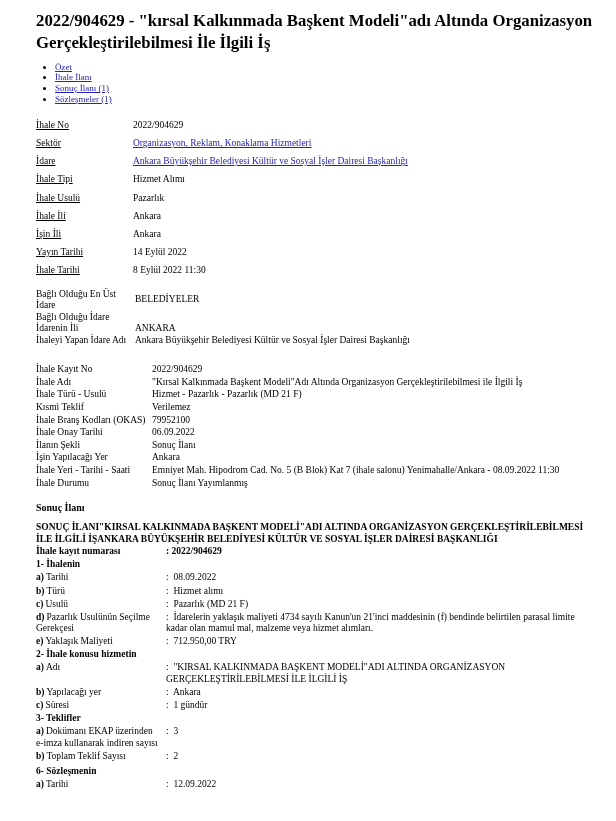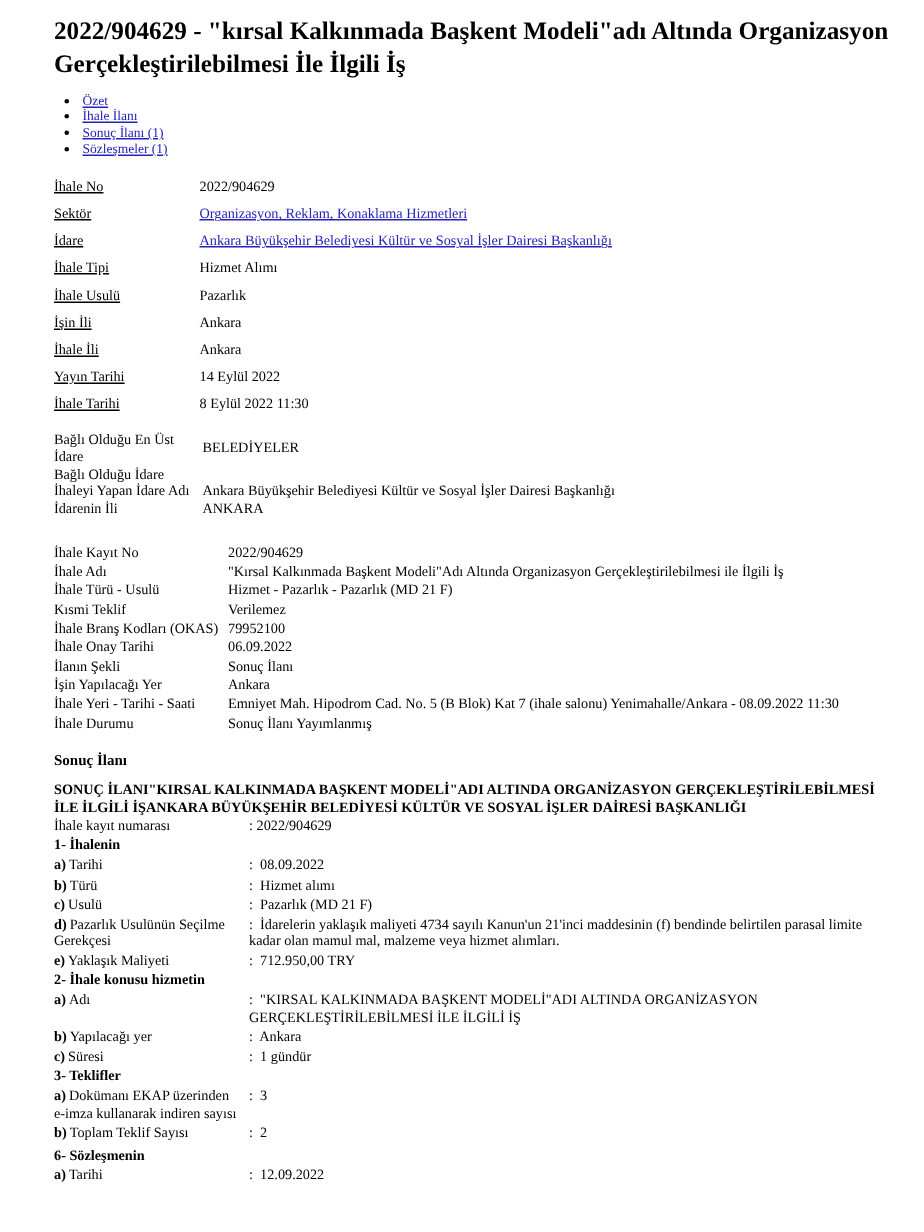--- a/index.html
+++ b/index.html
@@ -23,21 +23,21 @@
   .t3 td.lbl{width:112px;padding-right:4px;white-space:nowrap;}
   
   .sonuc-heading{font-weight:bold;font-size:10px;margin:13px 0 9px 0;}
   .sonuc-header{font-weight:bold;font-size:9.5px;line-height:1.2;margin:0 0 1px 0;}
   .sr{display:flex;font-size:9.5px;line-height:1.22;margin:0 0 1.5px 0;}
   .sr .lblc{width:126px;flex-shrink:0;padding-right:4px;}
   .sr .lblc b{margin-right:2px;}
   .sr .valc{flex:1;}
   .sr .valc::before{content:":\00a0 ";}
   .sr-section{font-weight:bold;font-size:9.5px;line-height:1.22;margin:1px 0 1.5px 0;}
-  .sr-kayit{font-weight:normal;}
+  .sr-kayit{font-weight:bold;}
 </style>
 </head>
 <body>
 
 <div class="container">
 
   <h1>2022/904629 - "kırsal Kalkınmada Başkent Modeli"adı Altında Organizasyon Gerçekleştirilebilmesi İle İlgili İş</h1>
 
   <ul class="nav">
 
@@ -96,29 +96,29 @@
 
         <tr>
           <td class="lbl">İhale Usulü</td>
           <td class="val">
             
             <span>Pazarlık</span>
           </td>
         </tr>
 
         <tr>
+          <td class="lbl">İhale İli</td>
+          <td class="val">
+            
+            <span>Ankara</span>
+          </td>
+        </tr>
+
+        <tr>
           <td class="lbl">İşin İli</td>
-          <td class="val">
-            
-            <span>Ankara</span>
-          </td>
-        </tr>
-
-        <tr>
-          <td class="lbl">İhale İli</td>
           <td class="val">
             
             <span>Ankara</span>
           </td>
         </tr>
 
         <tr>
           <td class="lbl">Yayın Tarihi</td>
           <td class="val">
             
@@ -144,27 +144,27 @@
           <td class="lbl">Bağlı Olduğu En Üst İdare</td>
           <td class="val">BELEDİYELER</td>
         </tr>
 
         <tr>
           <td class="lbl">Bağlı Olduğu İdare</td>
           <td class="val"></td>
         </tr>
 
         <tr>
+          <td class="lbl">İdarenin İli</td>
+          <td class="val">ANKARA</td>
+        </tr>
+
+        <tr>
           <td class="lbl">İhaleyi Yapan İdare Adı</td>
           <td class="val">Ankara Büyükşehir Belediyesi Kültür ve Sosyal İşler Dairesi Başkanlığı</td>
-        </tr>
-
-        <tr>
-          <td class="lbl">İdarenin İli</td>
-          <td class="val">ANKARA</td>
         </tr>
 
     </tbody>
   </table>
 
   <table class="t3">
     <tbody>
 
         <tr>
           <td class="lbl">İhale Kayıt No</td>

